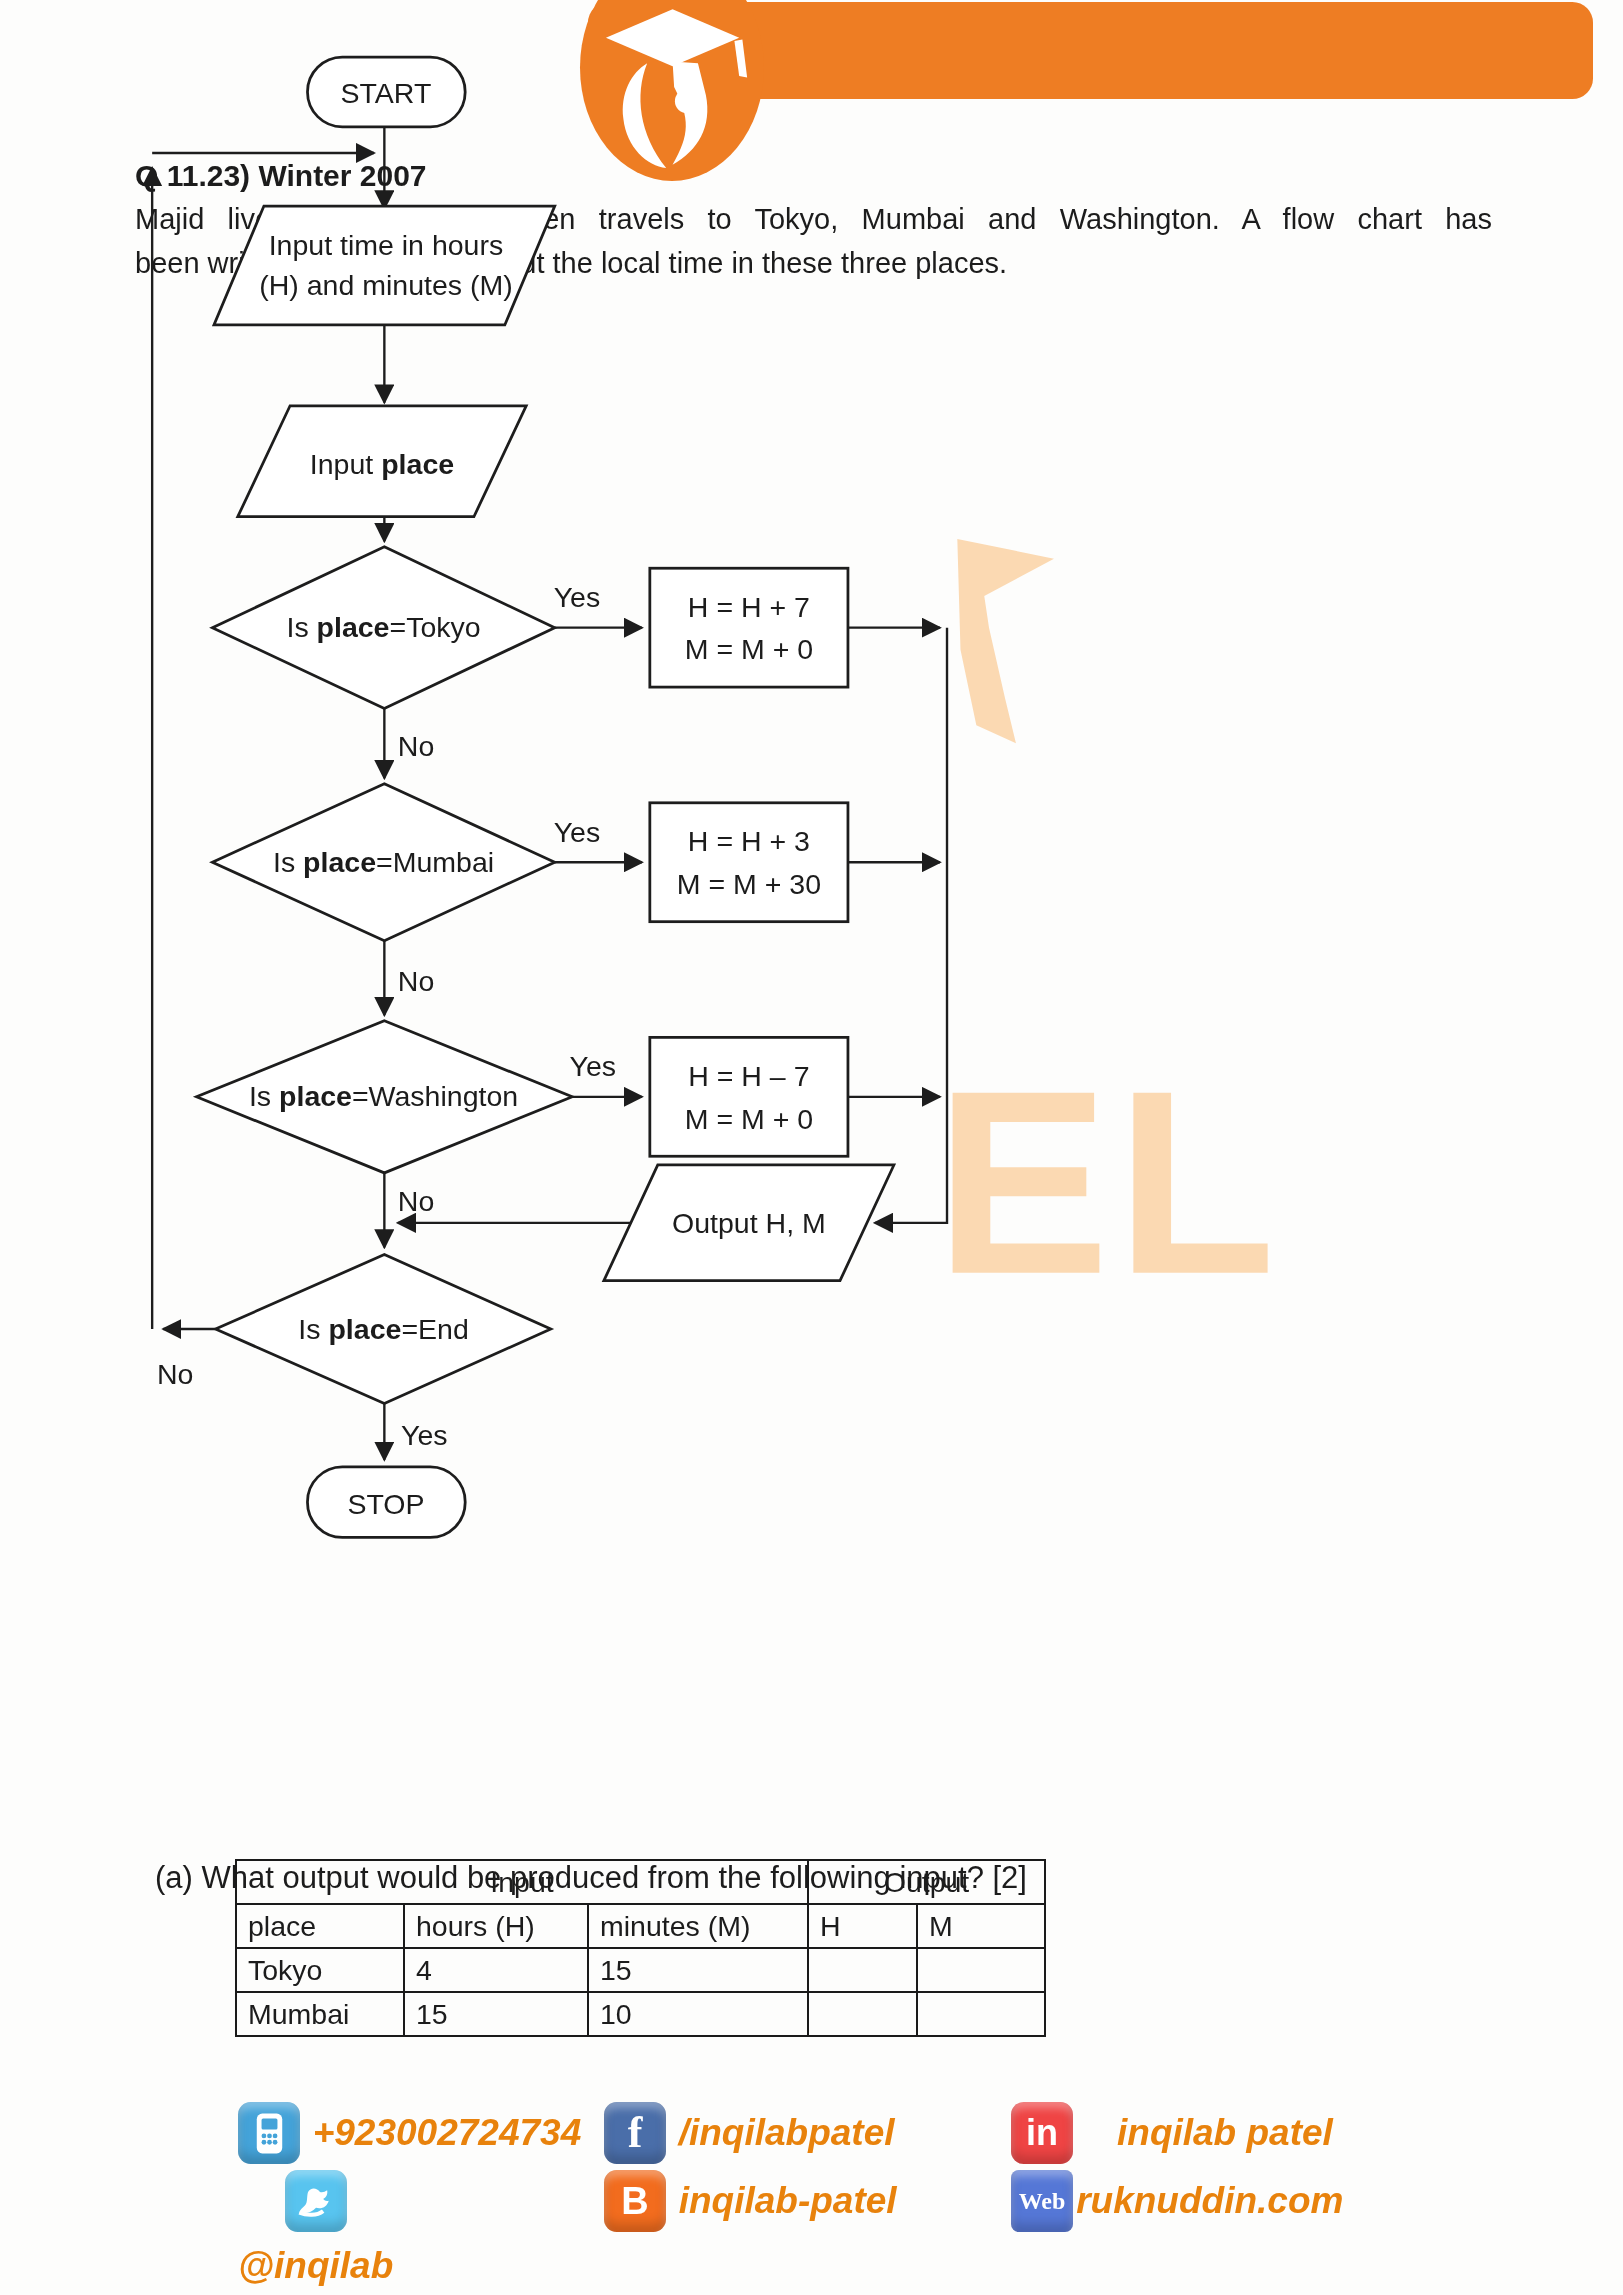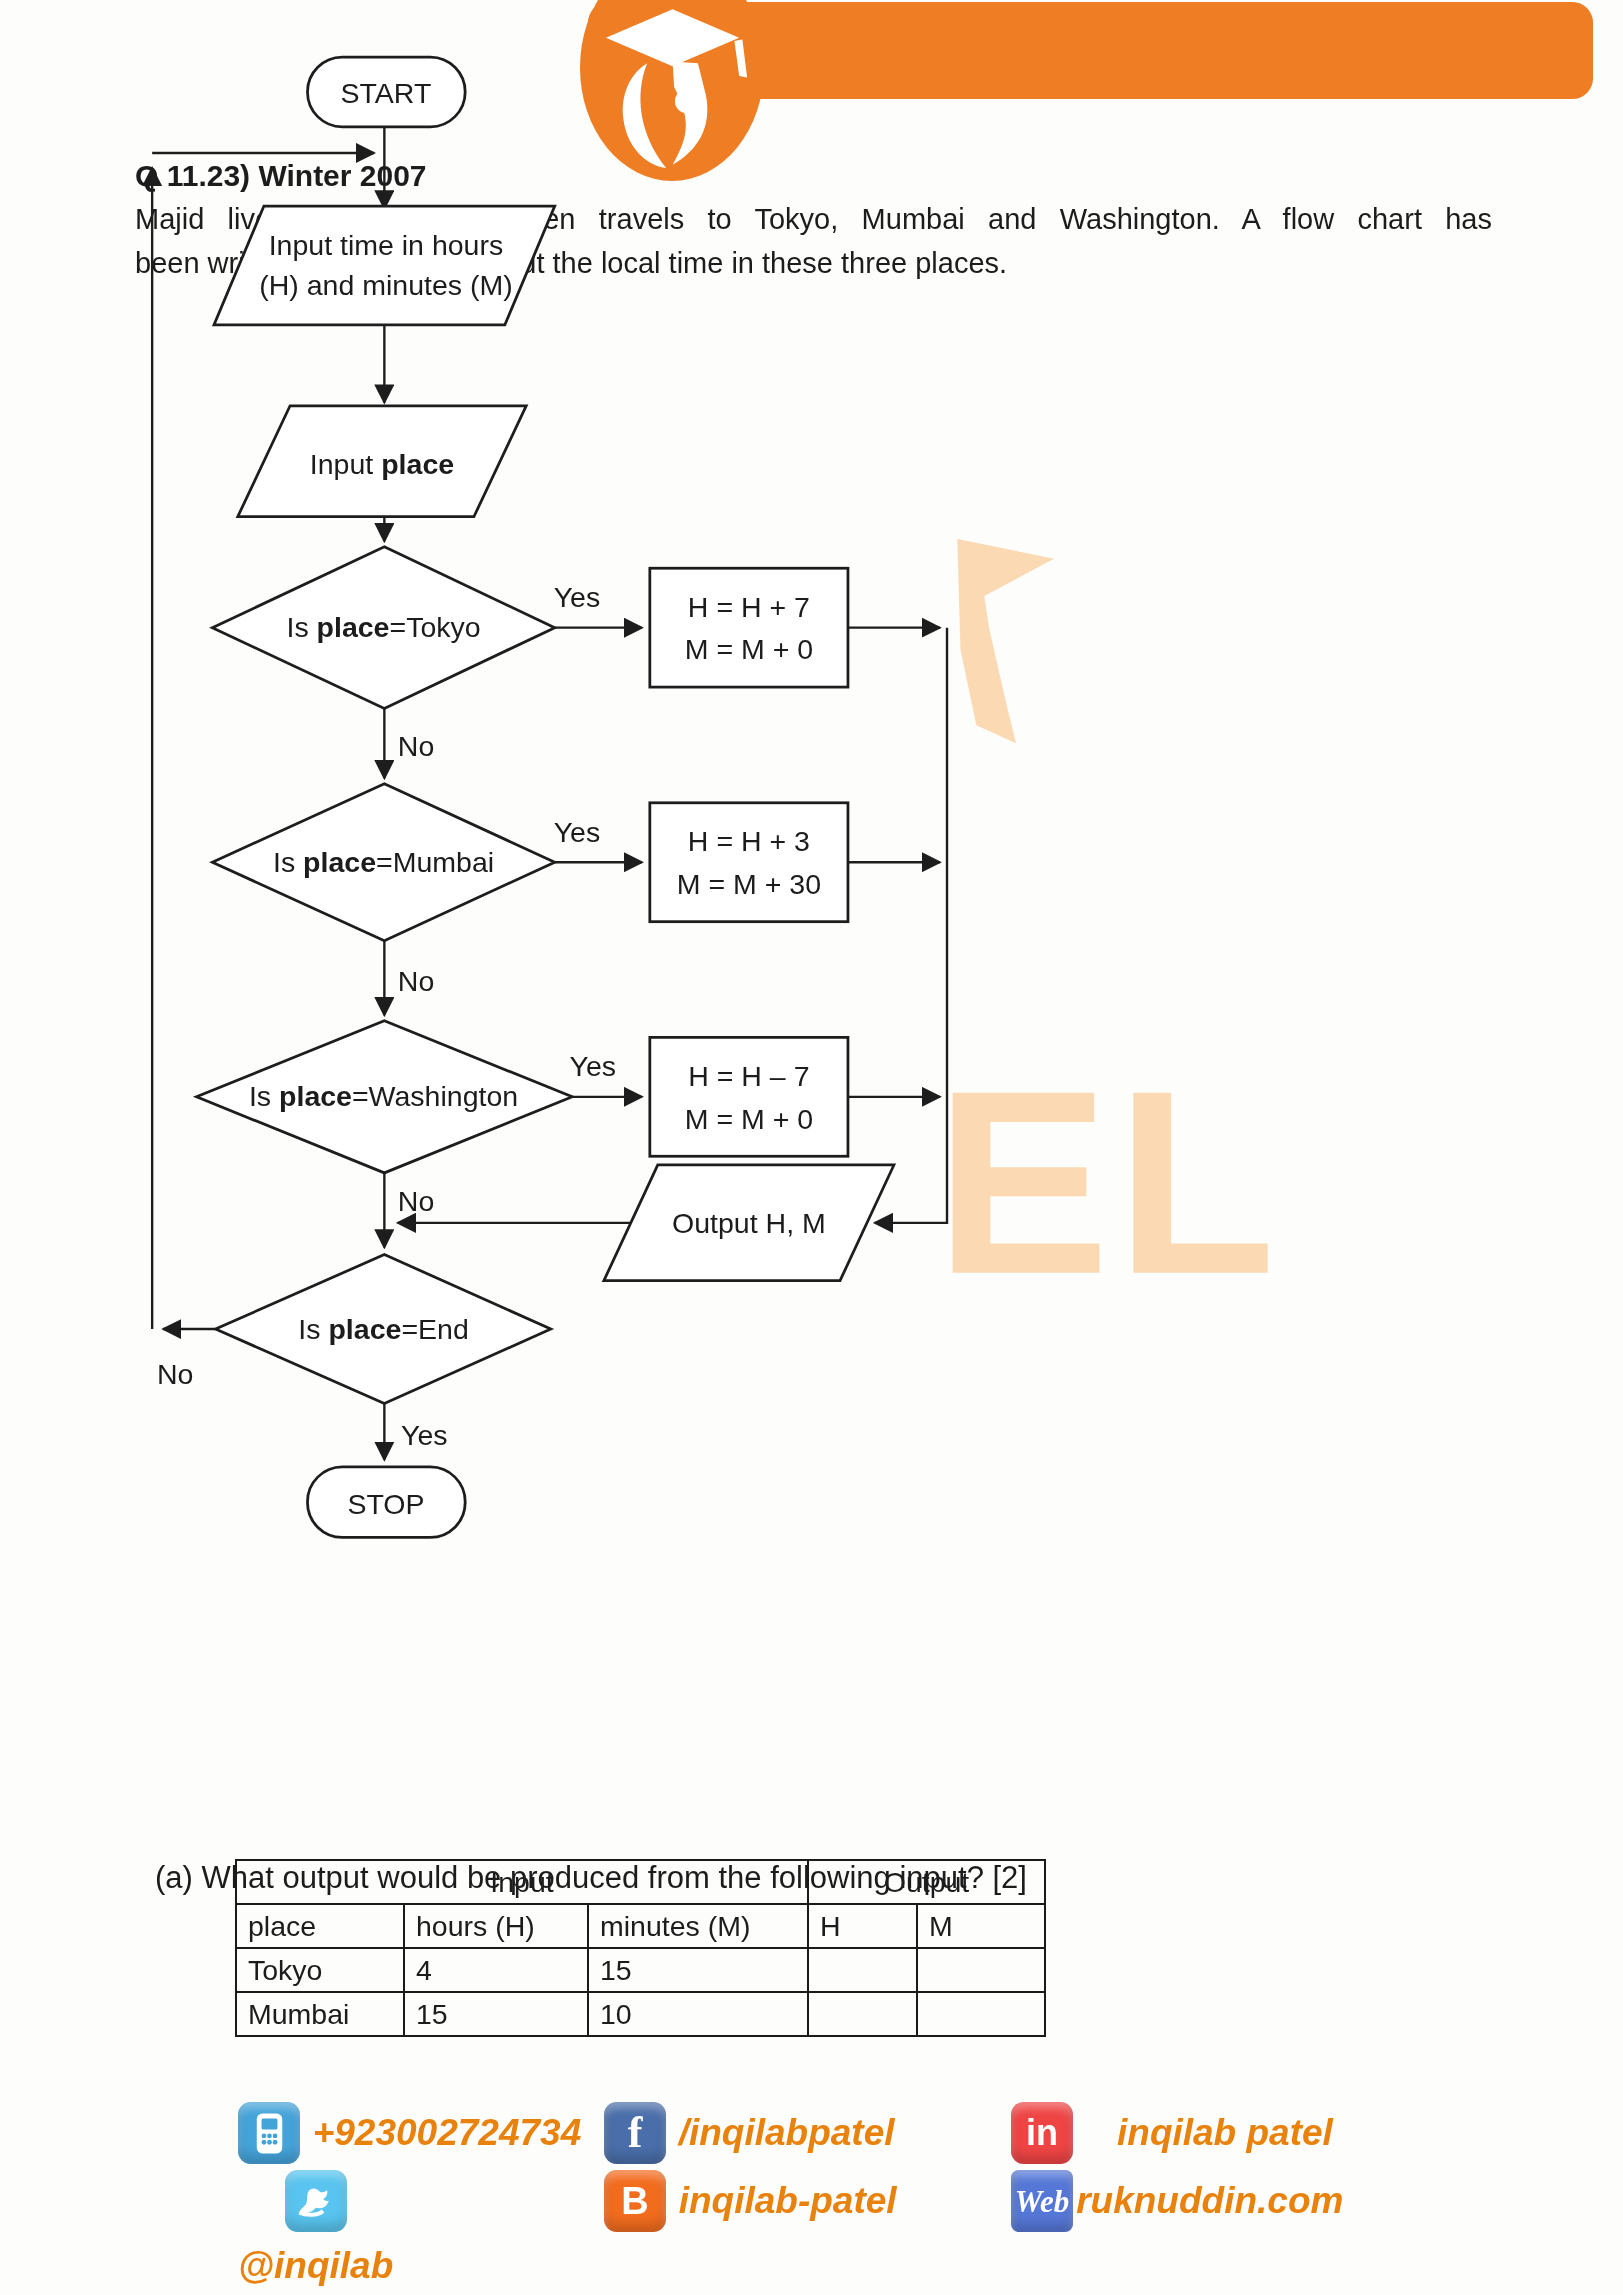--- a/index.html
+++ b/index.html
@@ -221,19 +221,19 @@
 
   <div class="f-item" style="left:604px;top:2170px;">
     <div class="f-icon" style="background:#f26c1e;">
       <span class="f-glyph" style="font-size:38px;font-family:'Liberation Sans',sans-serif;">B</span>
     </div>
     <span class="f-label">inqilab-patel</span>
   </div>
 
   <div class="f-item" style="left:1011px;top:2170px;gap:3.2px;">
     <div class="f-icon" style="background:#5577d6;border-radius:8px;">
-      <span class="f-glyph" style="font-size:31px;font-style:italic;">Web</span>
+      <span class="f-glyph" style="font-size:24px;">Web</span>
     </div>
     <span class="f-label">ruknuddin.com</span>
   </div>
 
 </div>
 
 
 </body></html>

